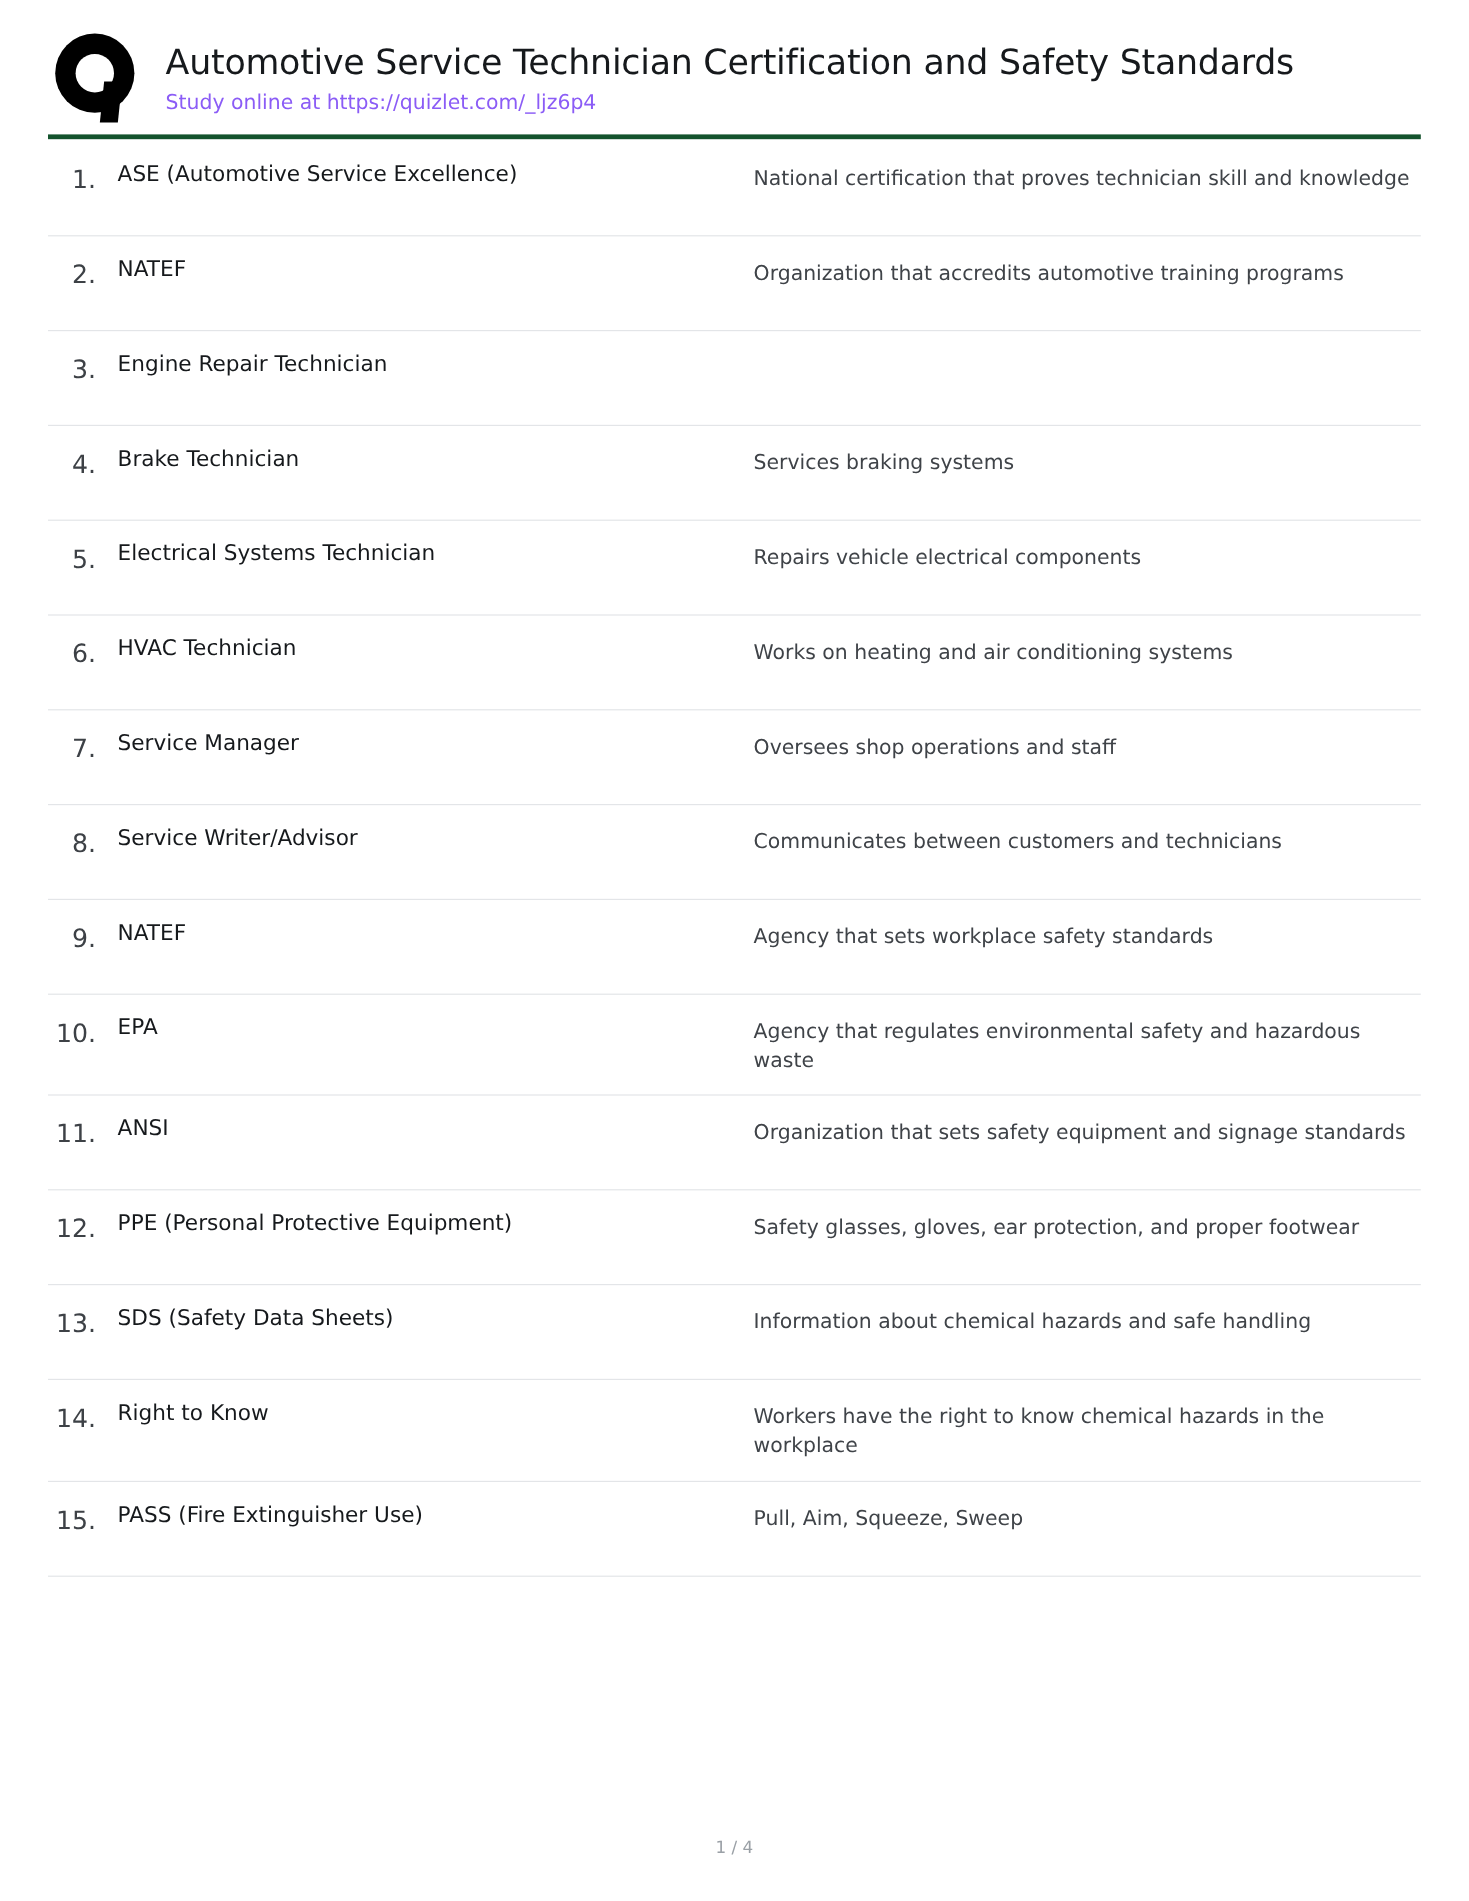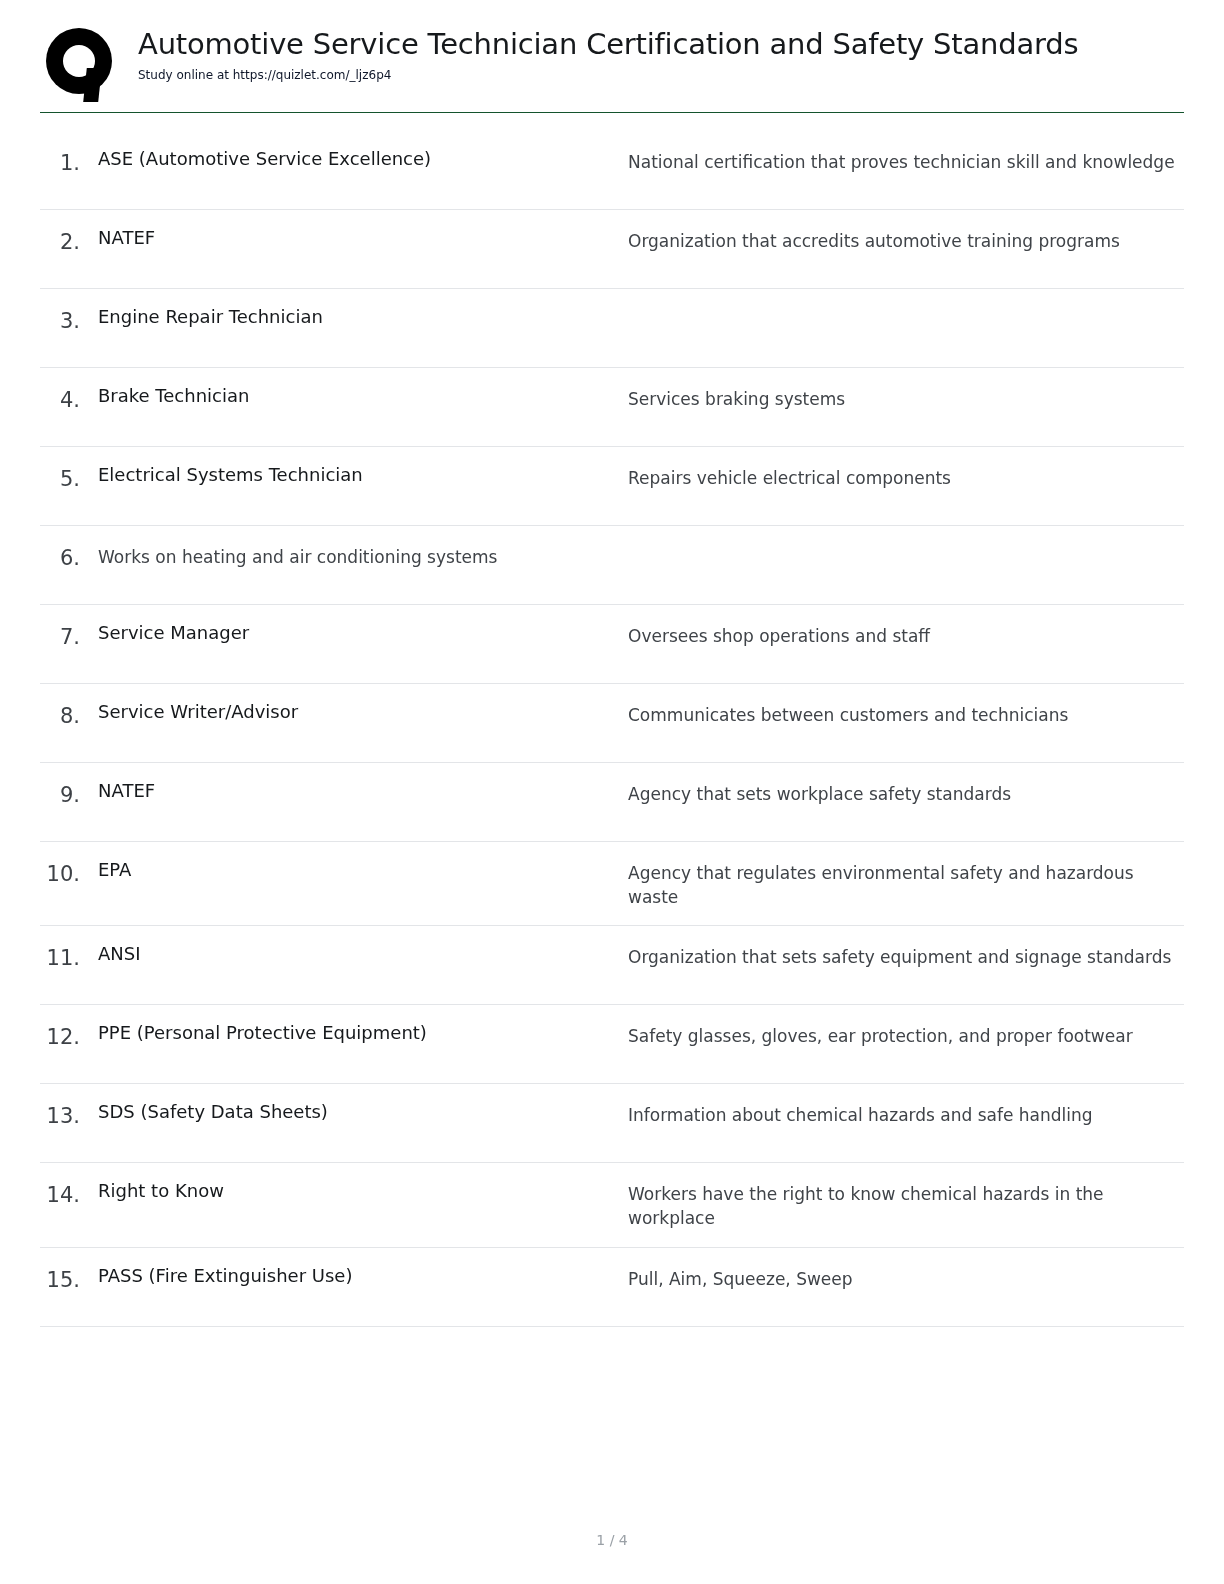--- a/index.html
+++ b/index.html
@@ -19,24 +19,24 @@
     width: 1224px;
     height: 1584px;
     box-sizing: border-box;
     padding: 22px 40px 0 40px;
     position: relative;
   }
 
   
   .header {
     display: flex;
-    align-items: flex-start;
+    align-items: center;
     padding: 0 0 8px 0;
-    border-bottom: 1px solid #14532d;
-    margin-bottom: 16px;
+    border-bottom: 4px solid #14532d;
+    margin-bottom: 0;
   }
   .logo {
     width: 80px;
     height: 80px;
     flex: 0 0 80px;
     position: relative;
     margin-top: 2px;
     margin-left: 2px;
   }
   .logo .ring {
@@ -72,22 +72,22 @@
   }
   .doc-title {
     font-size: 29px;
     font-weight: 400;
     line-height: 1.15;
     color: #16191c;
     letter-spacing: -0.2px;
   }
   .doc-sub {
     margin-top: 7px;
-    font-size: 12px;
-    color: #0f172a;
+    font-size: 17px;
+    color: #8b5cf6;
     font-family: "DejaVu Sans", sans-serif;
   }
 
   
   .rows {
     margin-top: 0;
   }
   .row {
     display: flex;
     align-items: flex-start;
@@ -176,20 +176,21 @@
     </div>
 
     <div class="row">
       <div class="num">5.</div>
       <div class="term">Electrical Systems Technician</div>
       <div class="def">Repairs vehicle electrical components</div>
     </div>
 
     <div class="row">
       <div class="num">6.</div>
+      <div class="term">HVAC Technician</div>
       <div class="def">Works on heating and air conditioning systems</div>
     </div>
 
     <div class="row">
       <div class="num">7.</div>
       <div class="term">Service Manager</div>
       <div class="def">Oversees shop operations and staff</div>
     </div>
 
     <div class="row">

